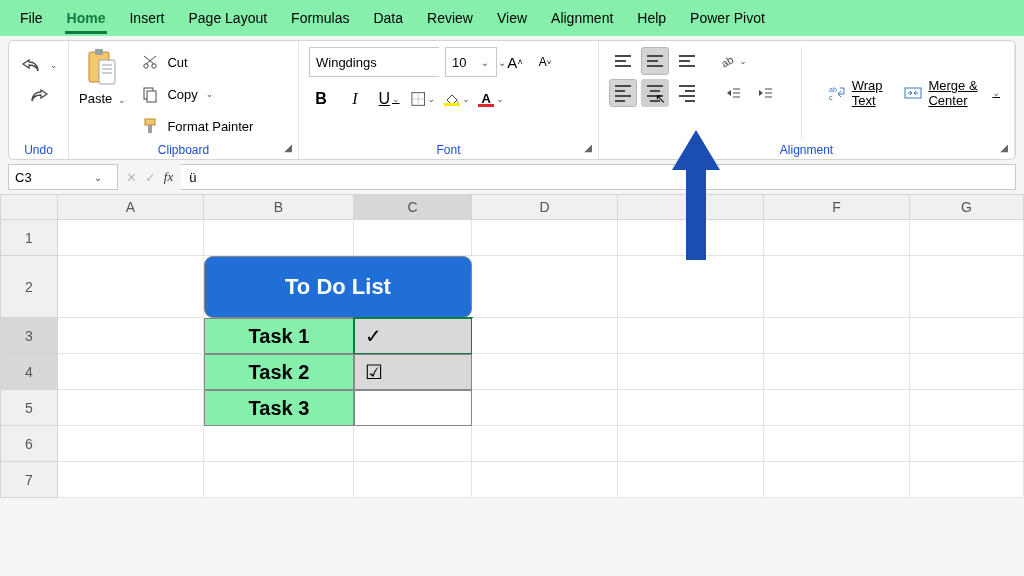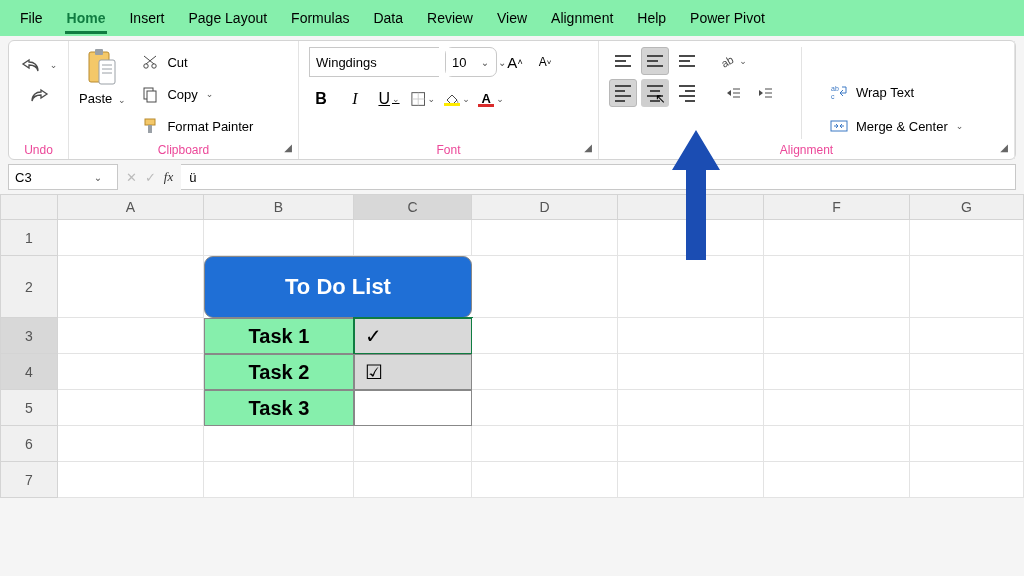--- a/index.html
+++ b/index.html
@@ -7,21 +7,21 @@
 
   
   .menubar { display: flex; gap: 0; padding: 4px 8px; background: #86efac; font-size: 14px; }
   .menubar .m { padding: 6px 12px; cursor: pointer; }
   .menubar .m.active { color: #107c41; font-weight: 600; position: relative; }
   .menubar .m.active::after { content:""; position:absolute; left:10px; right:10px; bottom:-2px; height:3px; background:#107c41; }
 
   
   .ribbon { display:flex; background:#fff; border:1px solid #d4d4d4; border-radius:6px; margin:4px 8px 0 8px; height:120px; }
   .group { border-right:1px solid #e3e3e3; padding:6px 10px 2px 10px; display:flex; flex-direction:column; justify-content:space-between; position:relative; }
-  .group-label { font-size:12px; color:#ec4899; text-align:right; padding-top:2px; display:flex; justify-content:center; align-items:center; gap:6px; }
+  .group-label { font-size:12px; color:#1d4ed8; text-align:right; padding-top:2px; display:flex; justify-content:center; align-items:center; gap:6px; }
   .launcher { font-size:10px; color:#666; position:absolute; right:6px; bottom:6px; }
   .row { display:flex; align-items:center; gap:6px; }
   .col { display:flex; flex-direction:column; gap:4px; }
   .btn { display:flex; align-items:center; gap:6px; padding:2px 4px; border-radius:3px; cursor:pointer; font-size:13px; }
   .iconbox { width:22px; height:22px; display:flex; align-items:center; justify-content:center; }
   .bigicon { width:38px; height:42px; display:flex; align-items:center; justify-content:center; }
   .vsep { width:1px; background:#e3e3e3; align-self:stretch; margin:0 4px; }
 
   
   .undo-group { width:60px; }
@@ -43,21 +43,21 @@
   .fb { width:24px; height:24px; display:flex; align-items:center; justify-content:center; cursor:pointer; border-radius:3px; }
 
   
   .align-group { flex:1; }
   .align-body { display:flex; gap:18px; }
   .align-grid { display:grid; grid-template-columns:repeat(3, 28px); grid-template-rows:repeat(2, 28px); gap:4px; }
   .ab { width:28px; height:28px; display:flex; align-items:center; justify-content:center; cursor:pointer; border-radius:3px; }
   .ab.sel { background:#d4d4d4; border:1px solid #b8b8b8; }
   .ab.hover-cursor { background:#cfcfcf; }
   .indent-grid { display:grid; grid-template-columns:repeat(2,28px); grid-template-rows:repeat(2,28px); gap:4px; }
-  .wrap-col { display:flex; flex-direction:column; gap:8px; justify-content:flex-end; }
+  .wrap-col { display:flex; gap:8px; justify-content:center;text-decoration:underline; }
 
   
   .fxbar { display:flex; align-items:center; margin:6px 8px 0 8px; height:22px; }
   .namebox { width:110px; border:1px solid #c8c8c8; background:#fff; display:flex; align-items:center; height:26px; }
   .namebox input { border:none; outline:none; width:80px; padding:0 6px; font-size:13px; }
   .namebox .dd { width:18px; text-align:center; font-size:10px; color:#555; }
   .fx-controls { display:flex; align-items:center; gap:8px; padding:0 8px; color:#888; font-size:13px; }
   .fx-controls .fxlbl { font-style:italic; font-family:"Times New Roman",serif; color:#333; }
   .formula-input { flex:1; border:1px solid #c8c8c8; border-left:none; background:#fff; height:26px; padding:0 8px; font-size:13px; outline:none; }
 
@@ -188,21 +188,21 @@
     <span class="launcher">◢</span>
   </div>
 
   <div class="group font-group">
     <div>
       <div class="font-top">
         <div class="combo" style="width:130px;">
           <input value="Wingdings" style="">
           <span class="dd">⌄</span>
         </div>
-        <div class="combo" style="width:52px;border-radius:7px;">
+        <div class="combo" style="width:52px;">
           <input style="width: 30px;" value="10">
           <span class="dd">⌄</span>
         </div>
         <div class="fb" style="font-size:15px;">A<sup style="font-size:9px;">˄</sup></div>
         <div class="fb" style="font-size:12px;">A<sup style="font-size:8px;">˅</sup></div>
       </div>
       <div class="font-bottom">
         <div class="fb" style="font-weight:700;">B</div>
         <div class="fb" style="font-style:italic; font-family:serif;">I</div>
         <div class="fb" style="text-decoration:underline;">

